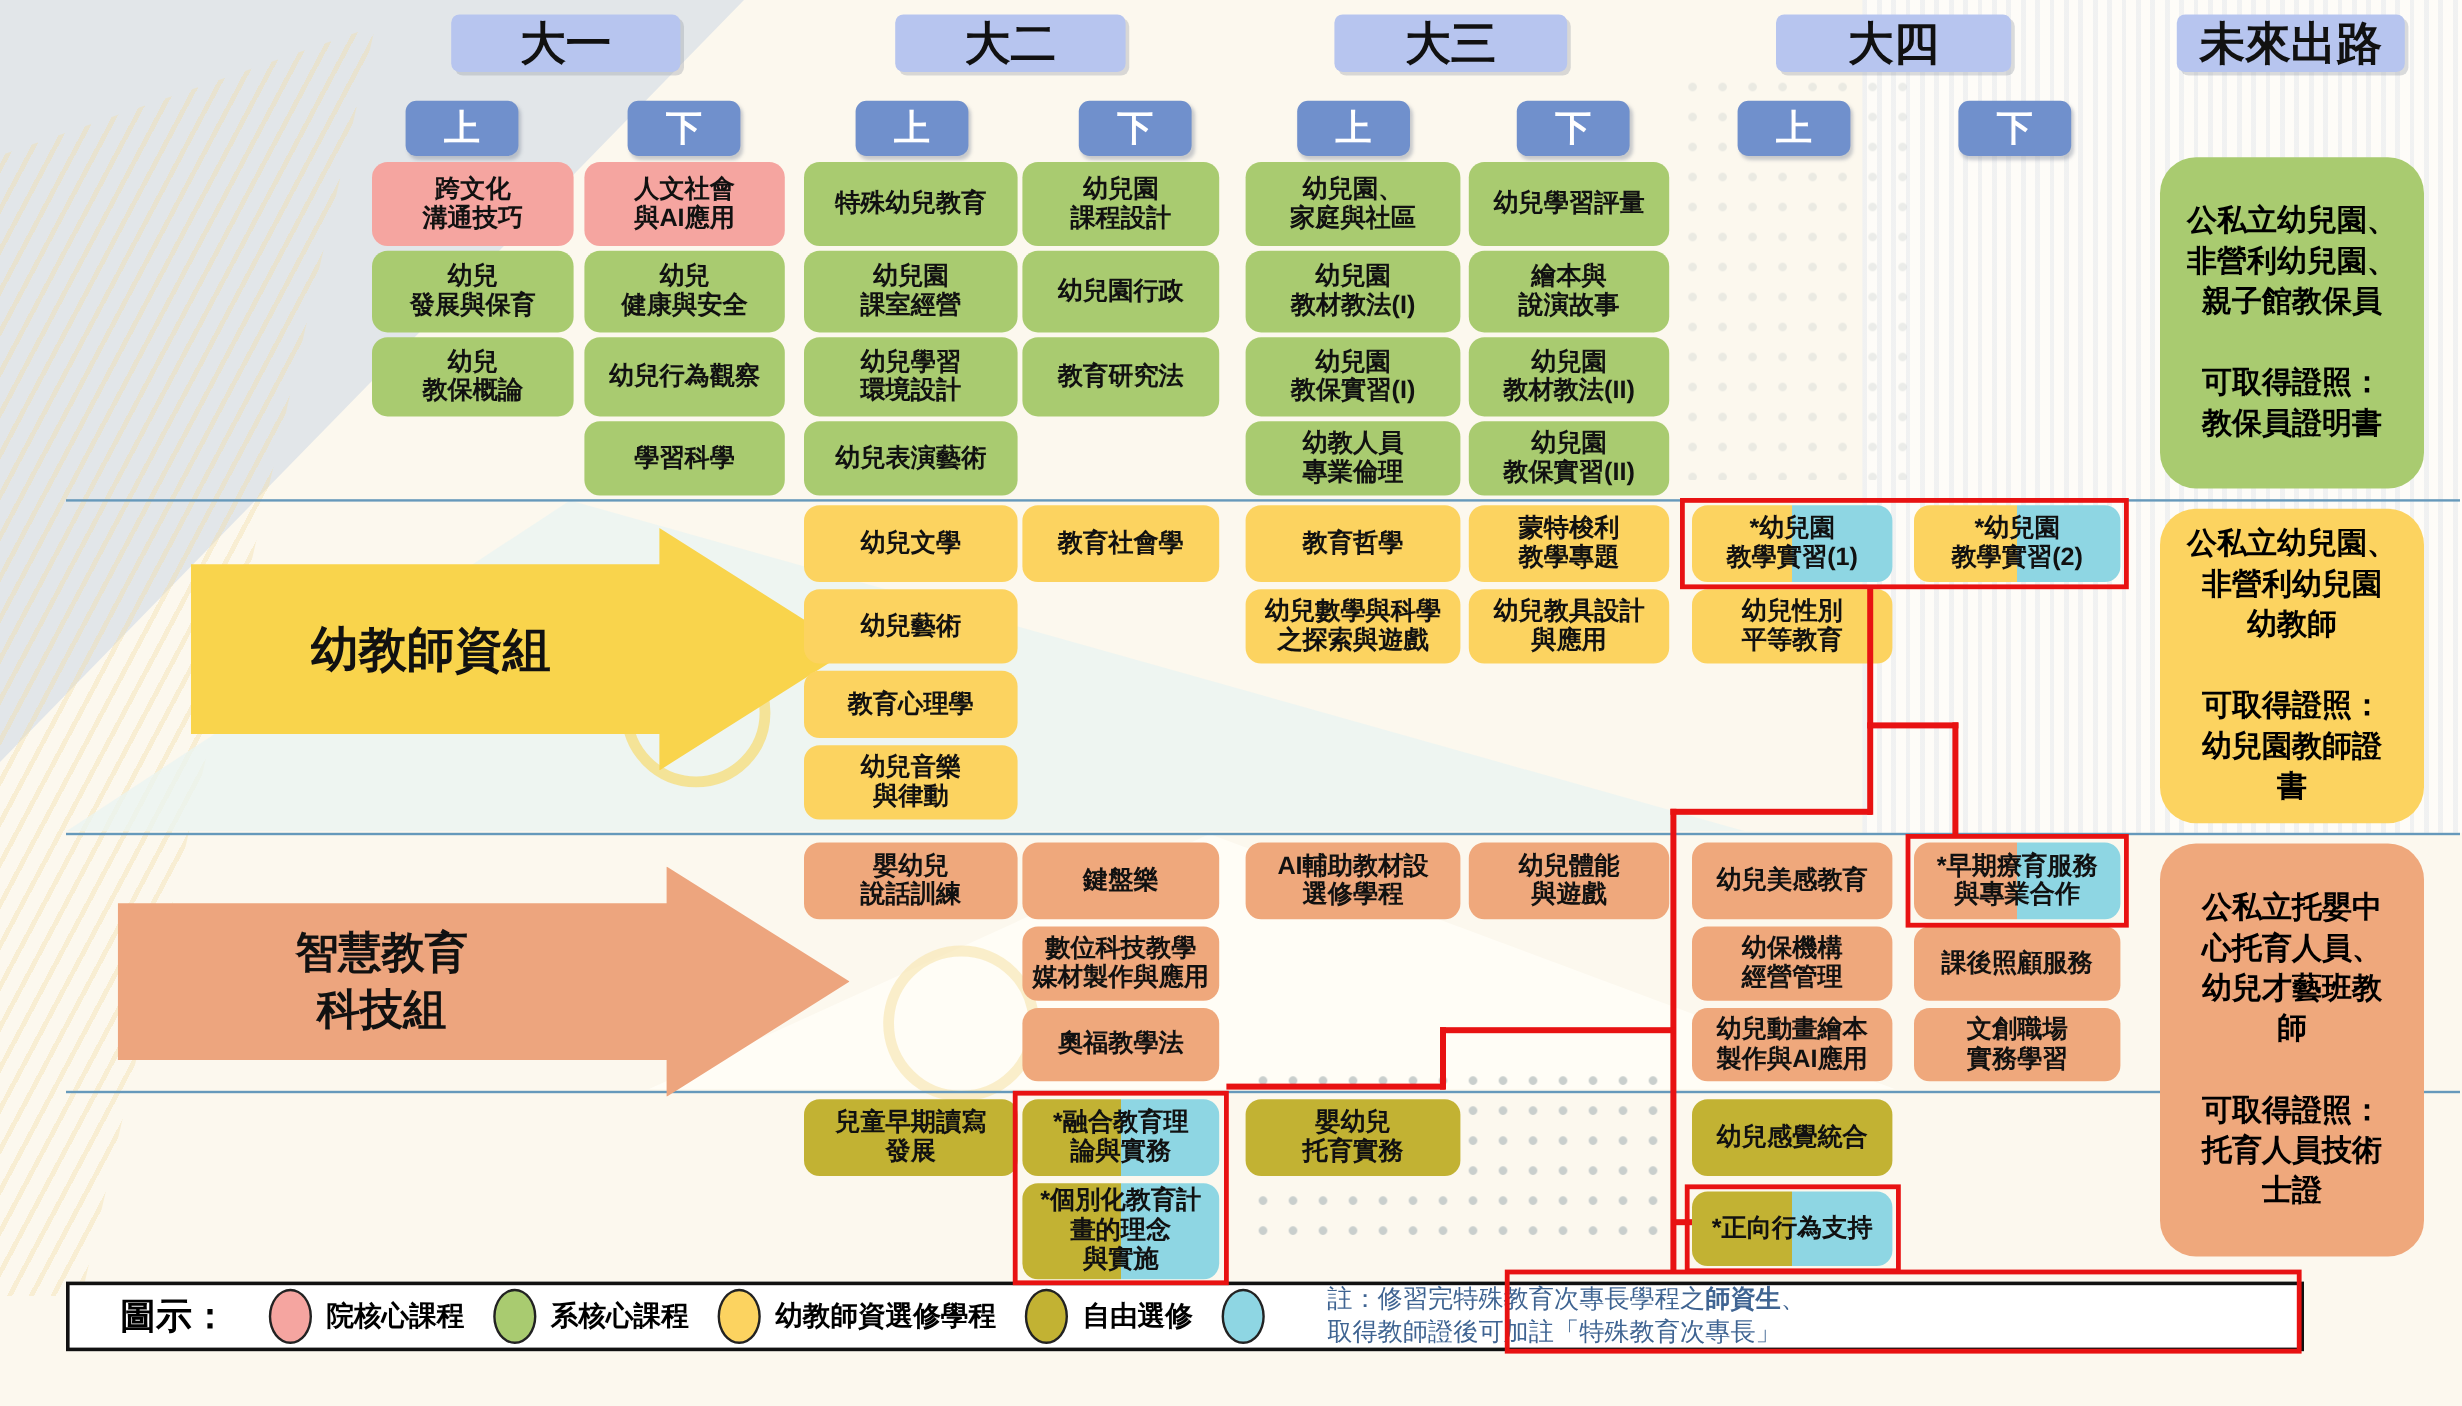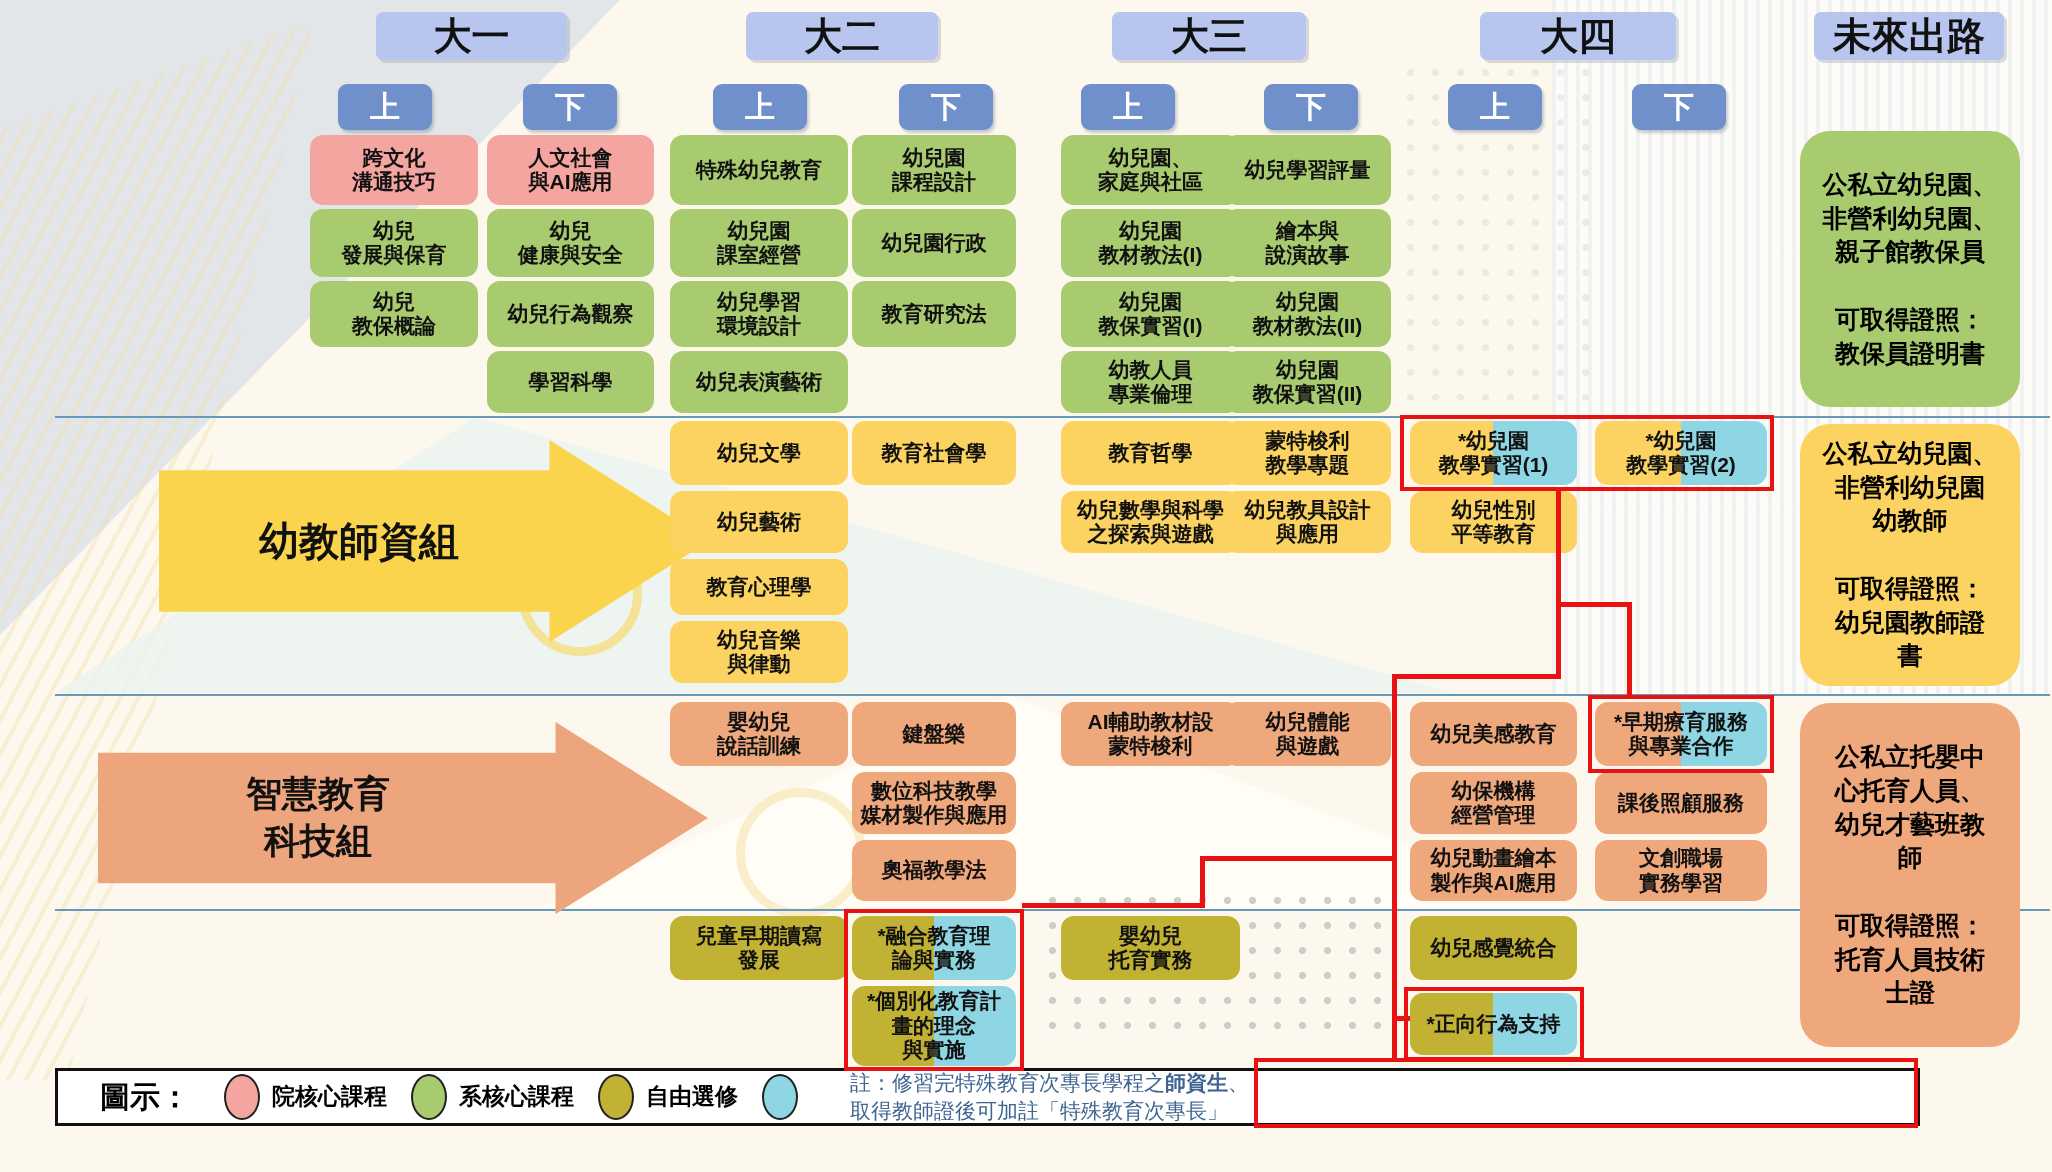--- a/index.html
+++ b/index.html
@@ -45,21 +45,21 @@
   .green{background:#a9cb70;}
   .yellow{background:#fcd360;}
   .orange{background:#efa87c;}
   .olive{background:#c2b233;}
   .split-yellow{background:linear-gradient(90deg,#fcd360 50%,#8ed6e3 50%);}
   .split-orange{background:linear-gradient(90deg,#efa87c 50%,#8ed6e3 50%);}
   .split-olive{background:linear-gradient(90deg,#c2b233 50%,#8ed6e3 50%);}
   
   .c1{left:310px;width:168px;} .c2{left:487px;width:167px;}
   .c3{left:670px;width:178px;} .c4{left:852px;width:164px;}
-  .c5{left:1038px;width:179px;margin-left:23px;} .c6{left:1224px;width:167px;}
+  .c5{left:1038px;width:179px;} .c6{left:1224px;width:167px;}
   .c7{left:1410px;width:167px;} .c8{left:1595px;width:172px;}
   
   .cr1{top:135px;height:70px;} .cr2{top:209px;height:68px;}
   .cr3{top:281px;height:66px;} .cr4{top:351px;height:62px;}
   .tr1{top:421px;height:64px;} .tr2{top:491px;height:62px;}
   .tr3{top:559px;height:56px;} .tr4{top:621px;height:62px;}
   .or1{top:702px;height:64px;} .or2{top:772px;height:62px;} .or3{top:840px;height:61px;}
   .fr1{top:916px;height:64px;} .fr2{top:986px;height:80px;} .fr3{top:993px;height:62px;}
   
   .arrow{z-index:1;display:flex;align-items:center;justify-content:center;
@@ -190,21 +190,21 @@
 <div class="abs box split-yellow c8 tr1">*幼兒園
 教學實習(2)</div>
 
 <div class="abs box orange c3 or1">嬰幼兒
 說話訓練</div>
 <div class="abs box orange c4 or1">鍵盤樂</div>
 <div class="abs box orange c4 or2">數位科技教學
 媒材製作與應用</div>
 <div class="abs box orange c4 or3">奧福教學法</div>
 <div class="abs box orange c5 or1">AI輔助教材設
-蒙特梭利</div>
+選修學程</div>
 <div class="abs box orange c6 or1">幼兒體能
 與遊戲</div>
 <div class="abs box orange c7 or1">幼兒美感教育</div>
 <div class="abs box orange c7 or2">幼保機構
 經營管理</div>
 <div class="abs box orange c7 or3">幼兒動畫繪本
 製作與AI應用</div>
 <div class="abs box split-orange c8 or1">*早期療育服務
 與專業合作</div>
 <div class="abs box orange c8 or2">課後照顧服務</div>
@@ -265,20 +265,24 @@
   <span class="lg-title">圖示：</span>
   <span class="lg-item">
     <span class="lg-swatch sw-pink"></span>
     <span class="lg-label">院核心課程</span>
   </span>
   <span class="lg-item">
     <span class="lg-swatch sw-green"></span>
     <span class="lg-label">系核心課程</span>
   </span>
   <span class="lg-item">
+    <span class="lg-swatch sw-yellow"></span>
+    <span class="lg-label">幼教師資選修學程</span>
+  </span>
+  <span class="lg-item">
     <span class="lg-swatch sw-olive"></span>
     <span class="lg-label">自由選修</span>
   </span>
   <span class="lg-item">
     <span class="lg-swatch sw-cyan"></span>
   </span>
   <span class="note">
     <span>註：修習完特殊教育次專長學程之</span><b>師資生</b><span>、</span>
     <div>取得教師證後可加註「特殊教育次專長」</div>
   </span>

